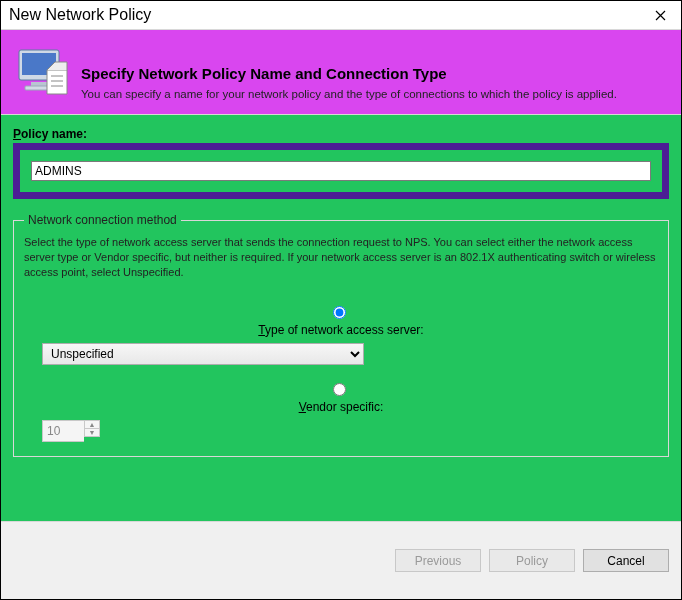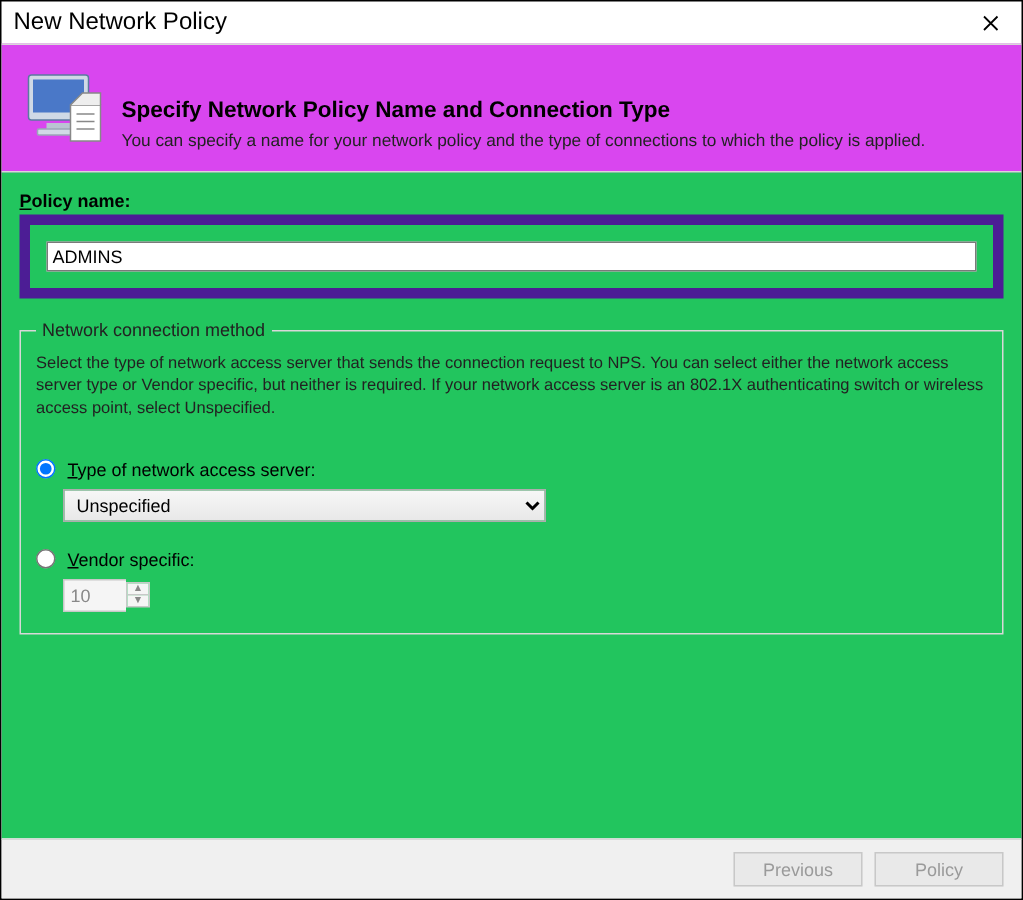--- a/index.html
+++ b/index.html
@@ -99,36 +99,37 @@
     font-size: 11px;
     color: #222;
     line-height: 1.35;
     margin-bottom: 26px;
   }
   .radio-row {
     display: flex;
     align-items: center;
     gap: 4px;
     margin: 6px 0 6px 0;
+    flex-direction: column;
   }
   .radio-row input[type=radio] { margin: 0 4px 0 0; }
   .select-type {
     margin-left: 18px;
     width: 322px;
     height: 22px;
     border: 1px solid #adadad;
     background: linear-gradient(#f7f7f7,#e8e8e8);
     font: inherit;
     padding: 1px 4px;
     appearance: auto;
   }
   .spinner-wrap {
     margin-left: 18px;
     display: inline-flex;
-    align-items: center;
+    align-items: flex-start;
     height: 22px;
   }
   .spinner-input {
     width: 42px;
     height: 22px;
     border: 1px solid #c8c8c8;
     border-right: none;
     background: #f5f5f5;
     color: #888;
     font: inherit;
@@ -146,21 +147,21 @@
     align-items: center;
     justify-content: center;
     font-size: 7px;
     color: #888;
     background: #f5f5f5;
   }
   .spinner-btns span:first-child { border-bottom: 1px solid #c8c8c8; }
   .footer-area {
     background: #f0f0f0;
     border-top: 1px solid #d8d8d8;
-    padding: 8px 12px;
+    padding: 27px 12px;
     display: flex;
     justify-content: flex-end;
     gap: 8px;
   }
   .wiz-btn {
     width: 86px;
     height: 23px;
     border: 1px solid #adadad;
     background: #e1e1e1;
     font: inherit;
@@ -239,13 +240,14 @@
         <span>▲</span>
         <span>▼</span>
       </div>
     </div>
   </fieldset>
 </div>
 
 <div class="footer-area">
   <button class="wiz-btn disabled" disabled="">Previous</button>
   <button class="wiz-btn disabled" disabled="">Policy</button>
+  <button class="wiz-btn">Cancel</button>
 </div>
 
 </body></html>

